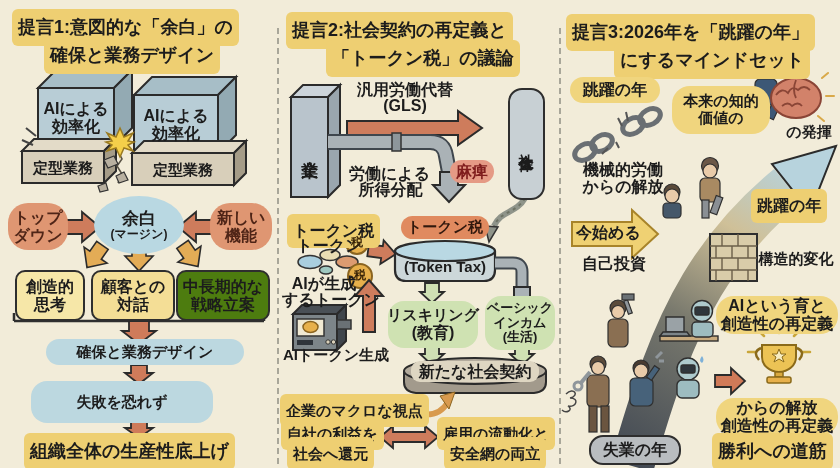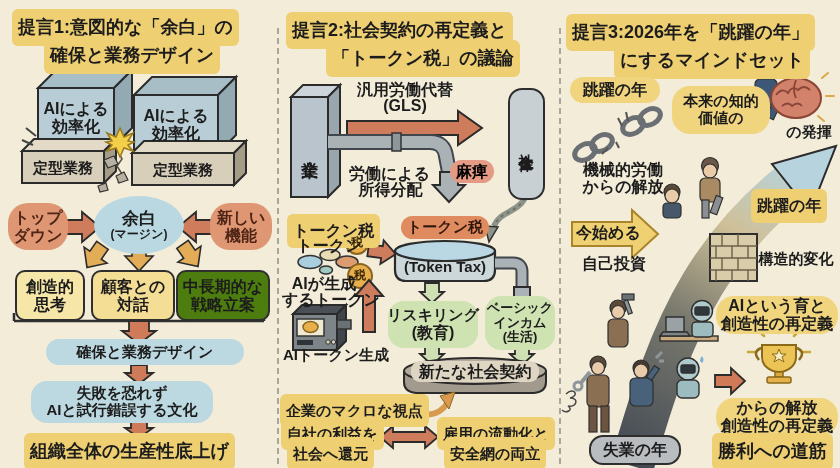--- a/index.html
+++ b/index.html
@@ -15,21 +15,21 @@
   .salmon{background:#df9672;border-radius:20px;color:#4f2517}
   .ellipse{background:#b9d8e2;border-radius:50%}
   .boxc{border:2.5px solid #2e2e2e;border-radius:10px}
   .cream{background:#f6e7a8}
   .cream2{background:#f4de96}
   .olive{background:#4d7c0f}
   .bluepill{background:#bcd8e0;border-radius:16px}
   .greenpill{background:#cfe2b2;border-radius:16px}
   .graypill{background:#b9bdc0;border:2px solid #2e2e2e;border-radius:14px}
   .orangepill{background:#e08a5f;border-radius:12px;color:#30180d}
-  .pinkpill{background:#e59a85;border-radius:12px;color:#000000}
+  .pinkpill{background:#e59a85;border-radius:12px;color:#7f1d1d}
   .bub{background:#f0d57e;border-radius:18px}
   .vt{writing-mode:vertical-rl;text-orientation:upright;letter-spacing:1px;display:flex;align-items:center;justify-content:center}
   .fs12{font-size:12px}.fs13{font-size:13px}.fs14{font-size:16px}.fs15{font-size:15px}
   .fs16{font-size:16px}.fs17{font-size:17px}.fs18{font-size:18px}
 </style>
 </head>
 <body>
 
 <div id="stage">
   <div class="sep" style="left:277px"></div>
@@ -134,21 +134,20 @@
     <div class="pill boxc olive fs14" style="left:176px;top:270px;width:90px;height:47px">
       <span>中長期的な</span>
         <span>戦略立案</span>
     </div>
 
     <div class="pill bluepill fs15" style="left:46px;top:339px;width:198px;height:26px">
       <span>確保と業務デザイン</span>
     </div>
     <div class="pill bluepill fs15" style="left:31px;top:381px;width:182px;height:42px">
       <span>失敗を恐れず</span>
-        <span>AIと試行錯誤する文化</span>
     </div>
     <div class="t hl fs18" style="left:24px;top:433px">組織全体の生産性底上げ</div>
   </section>
 
   <section class="panel" style="left:280px;width:278px">
     <svg class="decor" viewBox="0 0 278 468">
       <g stroke="#2b2b2b" stroke-width="2">
         <polygon points="11,97 23,85 60,85 48,97" fill="#ccd4da"></polygon>
         <polygon points="48,97 60,85 60,185 48,197" fill="#9aa6ae"></polygon>
         <rect x="11" y="97" width="37" height="100" fill="#b9c4cc"></rect>

